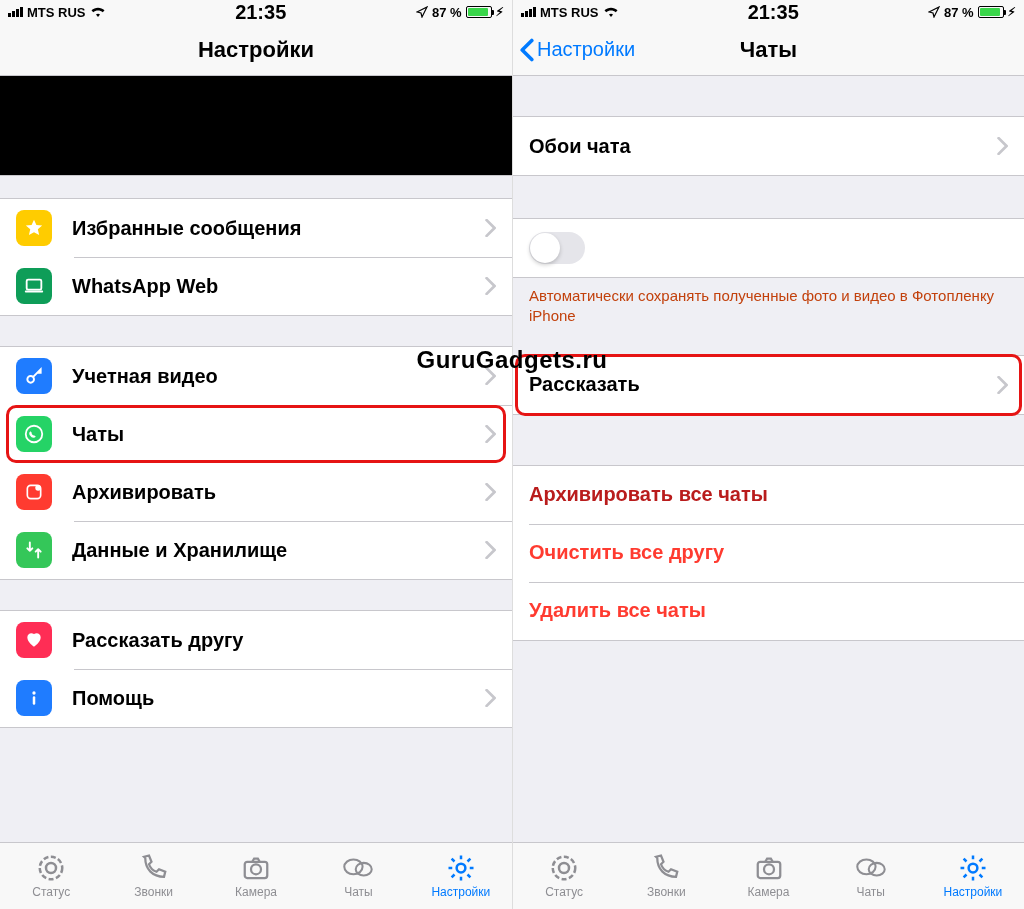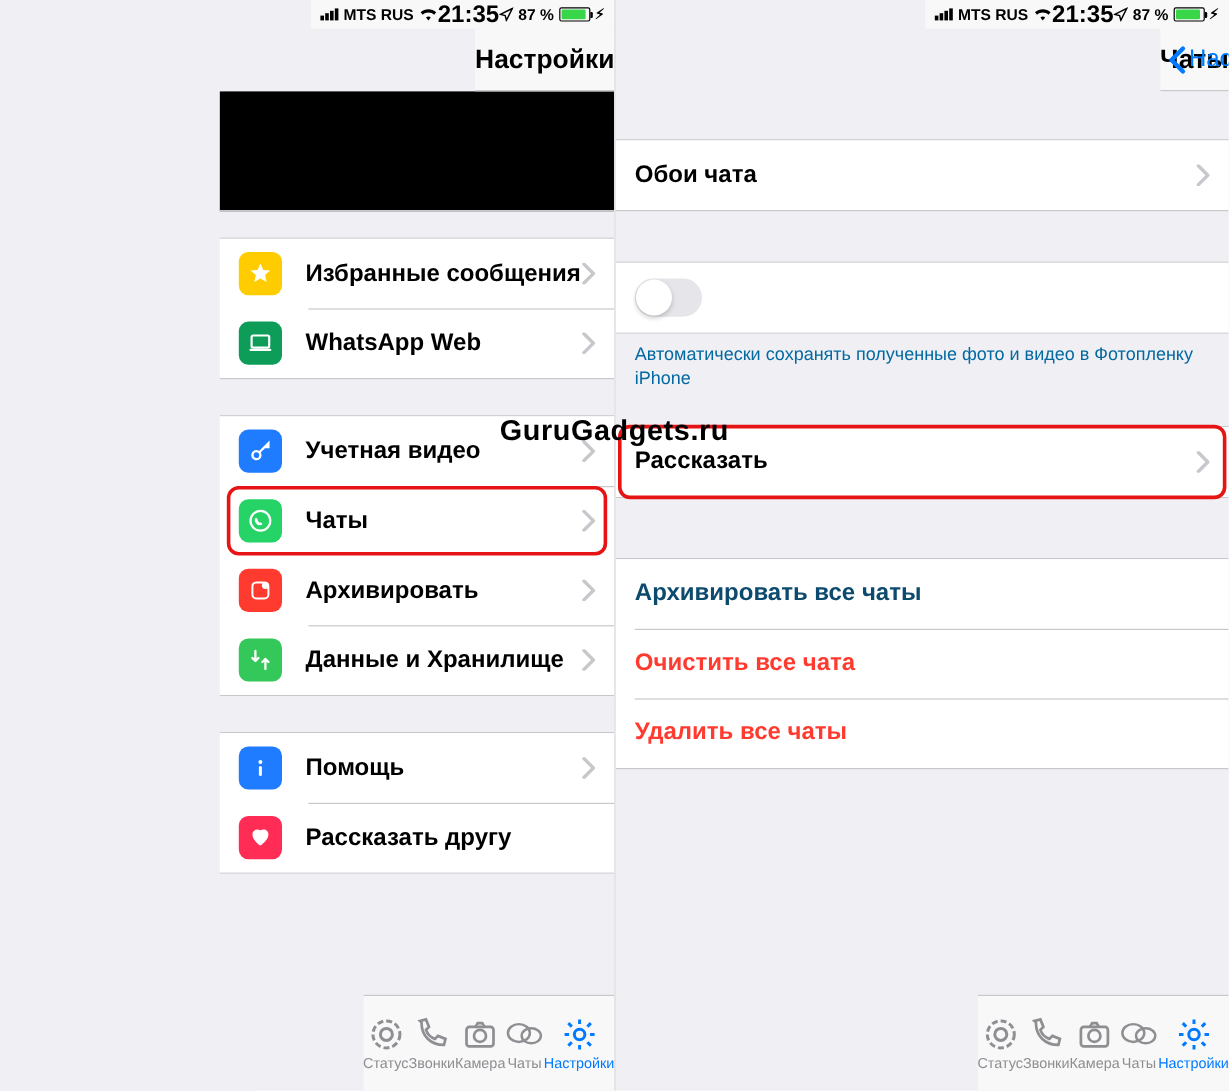--- a/index.html
+++ b/index.html
@@ -1,18 +1,18 @@
 <!DOCTYPE html>
 <html><head>
 <meta charset="utf-8">
 <style>
   * { box-sizing: border-box; margin: 0; padding: 0; }
   html, body { width: 1024px; height: 909px; font-family: -apple-system, "Helvetica Neue", Arial, sans-serif; background: #fff; }
   .container { display: flex; width: 1024px; height: 909px; position: relative; }
-  .phone { width: 512px; height: 909px; background: #efeff4; display: flex; flex-direction: column; overflow: hidden; position: relative; align-items: flex-end; }
+  .phone { width: 512px; height: 909px; background: #efeff4; display: flex; flex-direction: column; overflow: hidden; position: relative; }
   .phone + .phone { border-left: 1px solid #ddd; }
 
   
   .status-bar { height: 24px; background: #f8f8f8; display: flex; align-items: center; justify-content: space-between; padding: 0 8px; font-size: 13px; font-weight: 600; color: #000; }
   .status-left, .status-right { display: flex; align-items: center; gap: 4px; }
   .status-center { font-size: 20px; font-weight: 600; }
   .signal-bars { display: inline-flex; align-items: flex-end; gap: 1px; }
   .signal-bars span { width: 3px; background: #000; display: inline-block; }
   .signal-bars span:nth-child(1){height:4px;} .signal-bars span:nth-child(2){height:6px;} .signal-bars span:nth-child(3){height:8px;} .signal-bars span:nth-child(4){height:10px;}
   .wifi-icon svg, .loc-icon svg { display:block; }
@@ -29,35 +29,35 @@
 
   
   .content { flex:1; overflow:hidden; background:#efeff4; }
   .group { background:#fff; border-top:1px solid #c8c7cc; border-bottom:1px solid #c8c7cc; margin-top: 30px; }
   .group.tight { margin-top: 22px; }
   .row { display:flex; align-items:center; min-height:58px; padding: 0 16px; position:relative; background:#fff;font-weight:bold; }
   .row + .row::before { content:''; position:absolute; left:74px; right:0; top:0; height:1px; background:#c8c7cc; }
   .row.noicon + .row.noicon::before { left:16px; }
   .row .icon-box { width:36px; height:36px; border-radius:8px; display:flex; align-items:center; justify-content:center; margin-right:20px; flex-shrink:0; }
   .row .label { font-size:20px; color:#000; flex:1; }
-  .row .label.blue { color:#0c4a6e; }
+  .row .label.blue { color:#b91c1c; }
   .row .label.red { color:#ff3b30; }
   .chevron { color:#c7c7cc; }
   .chevron svg { display:block; }
   .switch { width:56px; height:32px; border-radius:16px; background:#e5e5ea; position:relative; }
   .switch .knob { width:30px; height:30px; border-radius:15px; background:#fff; position:absolute; left:1px; top:1px; box-shadow:0 2px 4px rgba(0,0,0,.2); }
-  .footnote { padding: 8px 16px 0 16px; font-size:15px; color:#0369a1; line-height:1.35; }
+  .footnote { padding: 8px 16px 0 16px; font-size:15px; color:#c2410c; line-height:1.35; }
 
   .profile-block { background:#000; height:100px; border-bottom:1px solid #c8c7cc; }
 
   
   .hl { position:absolute; border:3px solid #e61414; border-radius:10px; pointer-events:none; z-index:5; }
 
   
-  .tab-bar { height:80px; background:#f8f8f8; border-top:1px solid #c8c7cc; display:flex; }
+  .tab-bar { height:67px; background:#f8f8f8; border-top:1px solid #c8c7cc; display:flex; }
   .tab { flex:1; display:flex; flex-direction:column; align-items:center; justify-content:center; gap:2px; font-size:12px; color:#8e8e93; }
   .tab.active { color:#007aff; }
   .tab svg { display:block; }
 
   
   .watermark { position:absolute; left:50%; top:346px; transform:translateX(-50%); font-size:24px; font-weight:800; color:#000; z-index:20; letter-spacing:.5px; }
 </style>
 </head>
 <body>
 
@@ -186,40 +186,40 @@
           <span class="chevron">
               <svg width="12" height="18" viewBox="0 0 10 16">
                 <path d="M2 1l7 7-7 7" stroke="#c7c7cc" stroke-width="2.5" fill="none" stroke-linecap="round"></path>
               </svg>
             </span>
         </div>
       </div>
 
       <div class="group">
         <div class="row">
+          <div class="icon-box" style="background:#ff2d55">
+            <svg width="20" height="20" viewBox="0 0 24 24">
+                <path d="M12 20s-8-5-8-11c0-3 2-5 5-5 2 0 3 1 3 1s1-1 3-1c3 0 5 2 5 5 0 6-8 11-8 11z" fill="#fff"></path>
+              </svg>
+          </div>
+          <div class="label">Рассказать другу</div>
+        </div>
+        <div class="row">
           <div class="icon-box" style="background:#1f7cff">
             <svg width="20" height="20" viewBox="0 0 24 24">
                 <circle cx="12" cy="6" r="2" fill="#fff"></circle>
                 <rect x="10.5" y="10" width="3" height="10" rx="1.5" fill="#fff"></rect>
               </svg>
           </div>
           <div class="label">Помощь</div>
           <span class="chevron">
               <svg width="12" height="18" viewBox="0 0 10 16">
                 <path d="M2 1l7 7-7 7" stroke="#c7c7cc" stroke-width="2.5" fill="none" stroke-linecap="round"></path>
               </svg>
             </span>
-        </div>
-        <div class="row">
-          <div class="icon-box" style="background:#ff2d55">
-            <svg width="20" height="20" viewBox="0 0 24 24">
-                <path d="M12 20s-8-5-8-11c0-3 2-5 5-5 2 0 3 1 3 1s1-1 3-1c3 0 5 2 5 5 0 6-8 11-8 11z" fill="#fff"></path>
-              </svg>
-          </div>
-          <div class="label">Рассказать другу</div>
         </div>
       </div>
     </div>
 
     <div class="tab-bar">
       <div class="tab">
         <svg width="30" height="30" viewBox="0 0 24 24">
             <circle cx="12" cy="12" r="9" fill="none" stroke="#8e8e93" stroke-width="2" stroke-dasharray="4 2"></circle>
             <circle cx="12" cy="12" r="4" fill="none" stroke="#8e8e93" stroke-width="2"></circle>
           </svg>
@@ -337,21 +337,21 @@
             </span>
         </div>
         <div class="hl" style="left:2px; right:2px; top:-2px; bottom:-2px;"></div>
       </div>
 
       <div class="group" style="margin-top:50px">
         <div class="row noicon">
           <div class="label blue">Архивировать все чаты</div>
         </div>
         <div class="row noicon">
-          <div class="label red">Очистить все чата</div>
+          <div class="label red">Очистить все другу</div>
         </div>
         <div class="row noicon">
           <div class="label red">Удалить все чаты</div>
         </div>
       </div>
     </div>
 
     <div class="tab-bar">
       <div class="tab">
         <svg width="30" height="30" viewBox="0 0 24 24">

